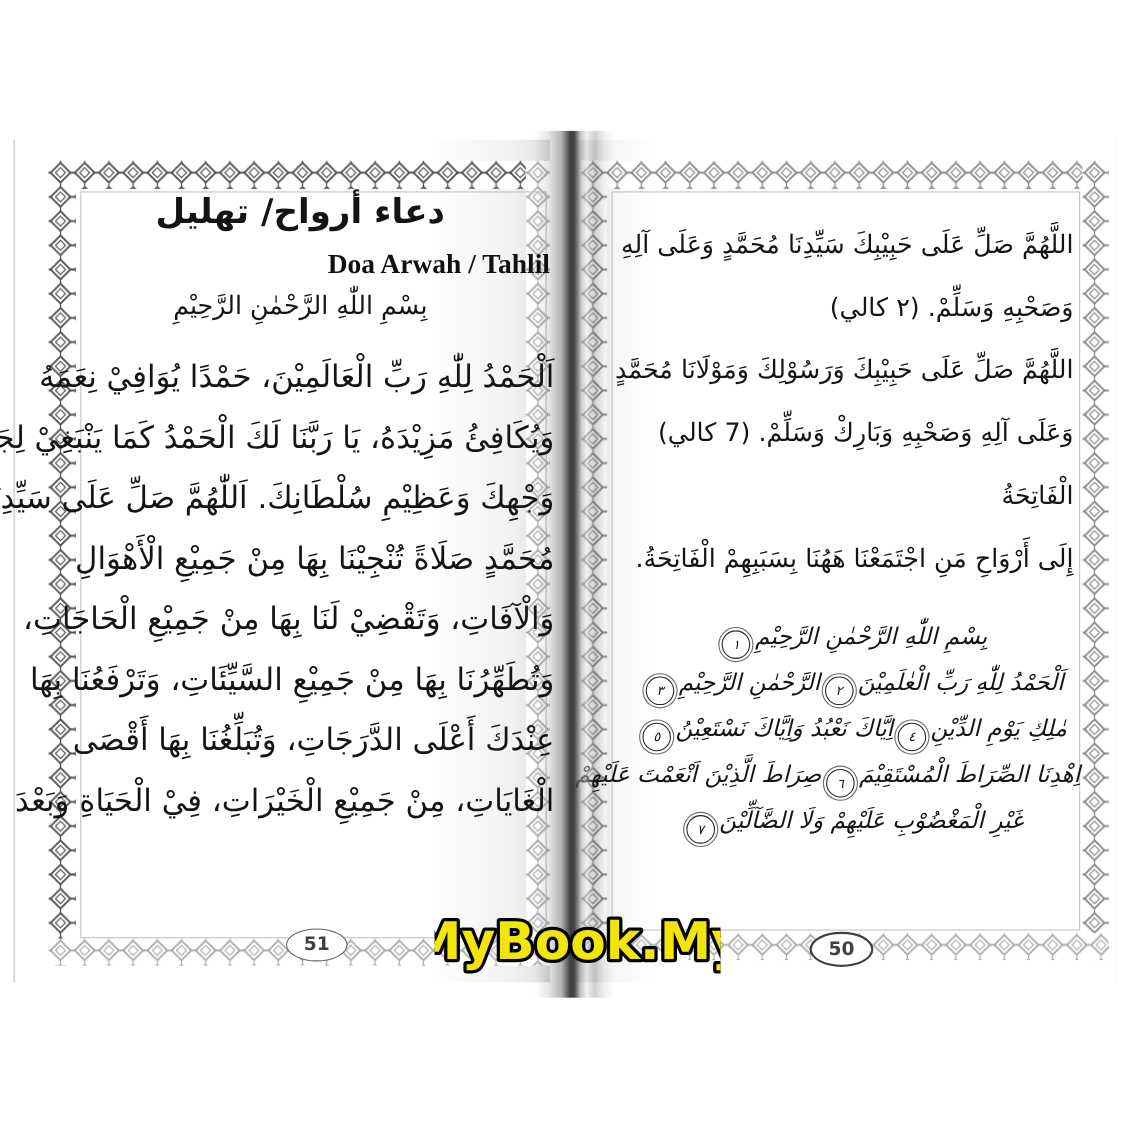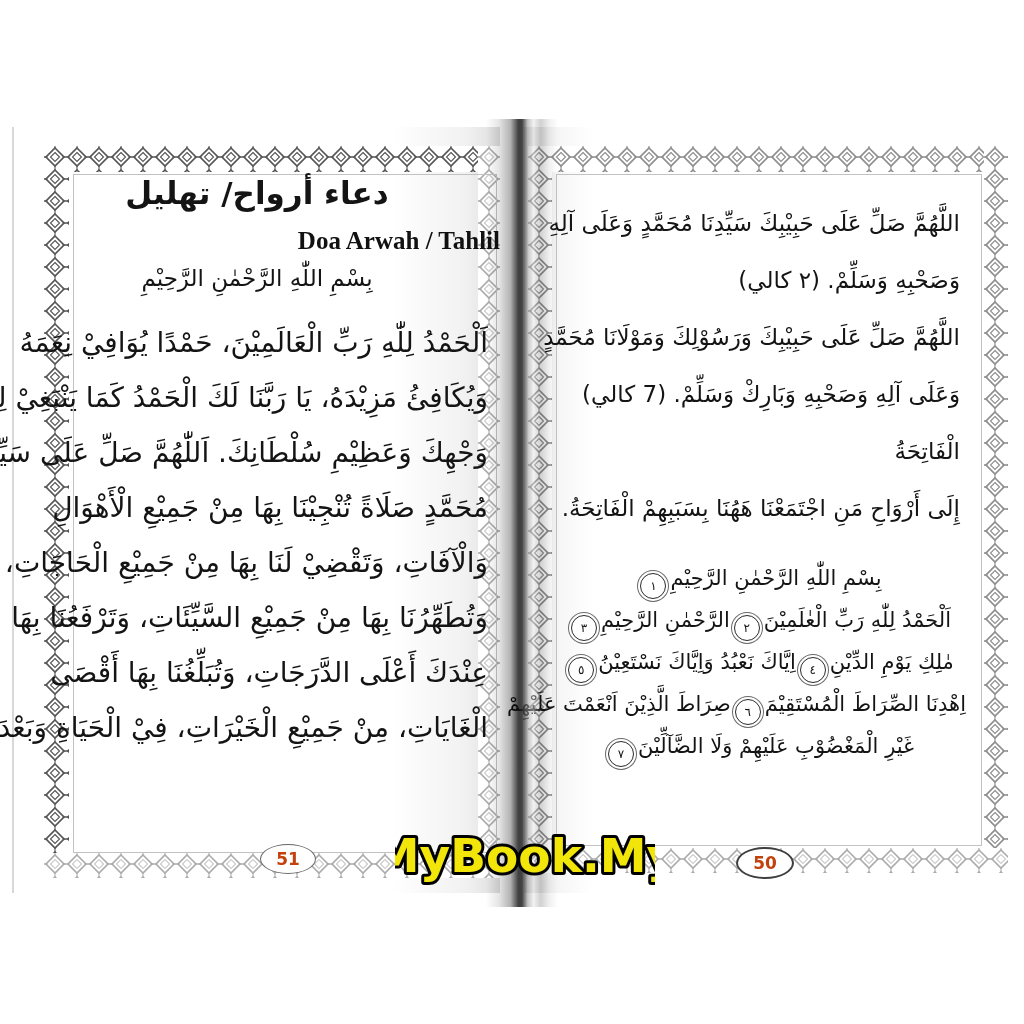--- a/index.html
+++ b/index.html
@@ -15,43 +15,43 @@
      background:linear-gradient(90deg,#dcdcdc 0%,#f3f3f3 5%,#ffffff 14%,#ffffff 100%);}
   .page-edge{position:absolute;top:127px;width:2px;height:766px;background:#d8d8d8;}
 
   
   .strip{position:absolute;display:block;}
   .hairline{position:absolute;border:1px solid #c2c2c2;pointer-events:none;}
 
   
   .pgnum{position:absolute;width:54px;height:28px;background:#ffffff;
      border:2px solid #3f3f3f;border-radius:50%;display:flex;align-items:center;
-     justify-content:center;font-size:17px;font-weight:bold;color:#c2410c;}
+     justify-content:center;font-size:17px;font-weight:bold;color:#404040;}
   .pgnum.thin{border-width:1.5px;border-color:#666;}
 
   
-  .ar{direction:rtl;color:#141414;}
+  .ar{direction:rtl;color:#141414;padding-left:16px;}
   .lp-title{position:absolute;left:0;top:48px;width:100%;text-align:center;
      font-size:31px;font-weight:bold;letter-spacing:1px;}
   .lp-latin{position:absolute;left:0;top:100px;width:100%;text-align:right;
      font-size:25px;font-weight:bold;color:#111;
      font-family:"Liberation Serif","DejaVu Serif",serif;}
   .lp-basmalah{position:absolute;left:0;top:138px;width:100%;text-align:center;
      font-size:23px;}
   .lp-body{position:absolute;left:64px;top:188px;width:410px;}
   .lp-body .bline{font-size:28px;line-height:55px;white-space:nowrap;
      text-align:justify;text-align-last:justify;}
 
   .rp-body{position:absolute;left:36px;top:68px;width:400px;}
   .rp-body .bline{font-size:23px;line-height:57px;}
   .rp-body .al-justify{text-align:justify;text-align-last:justify;white-space:nowrap;}
   .rp-body .al-start{text-align:right;}
 
   .rp-fatiha{position:absolute;left:28px;top:430px;width:414px;text-align:center;}
-  .rp-fatiha .fline{font-size:21px;line-height:42px;white-space:nowrap;}
+  .rp-fatiha .fline{font-size:21px;line-height:42px;white-space:nowrap;font-style:italic;}
 
   .vc{display:inline-flex;align-items:center;justify-content:center;
      width:24px;height:24px;border:1.5px solid #2a2a2a;border-radius:50%;
      box-shadow:0 0 0 2px #ffffff,0 0 0 3px #6a6a6a;background:#fff;
      font-size:12px;line-height:24px;vertical-align:-5px;margin:0 4px;}
 
   
   .spine{position:absolute;left:486px;top:119px;width:72px;height:788px;
      background:linear-gradient(90deg,
        rgba(0,0,0,0) 0%,rgba(0,0,0,0.10) 18%,rgba(0,0,0,0.30) 34%,

